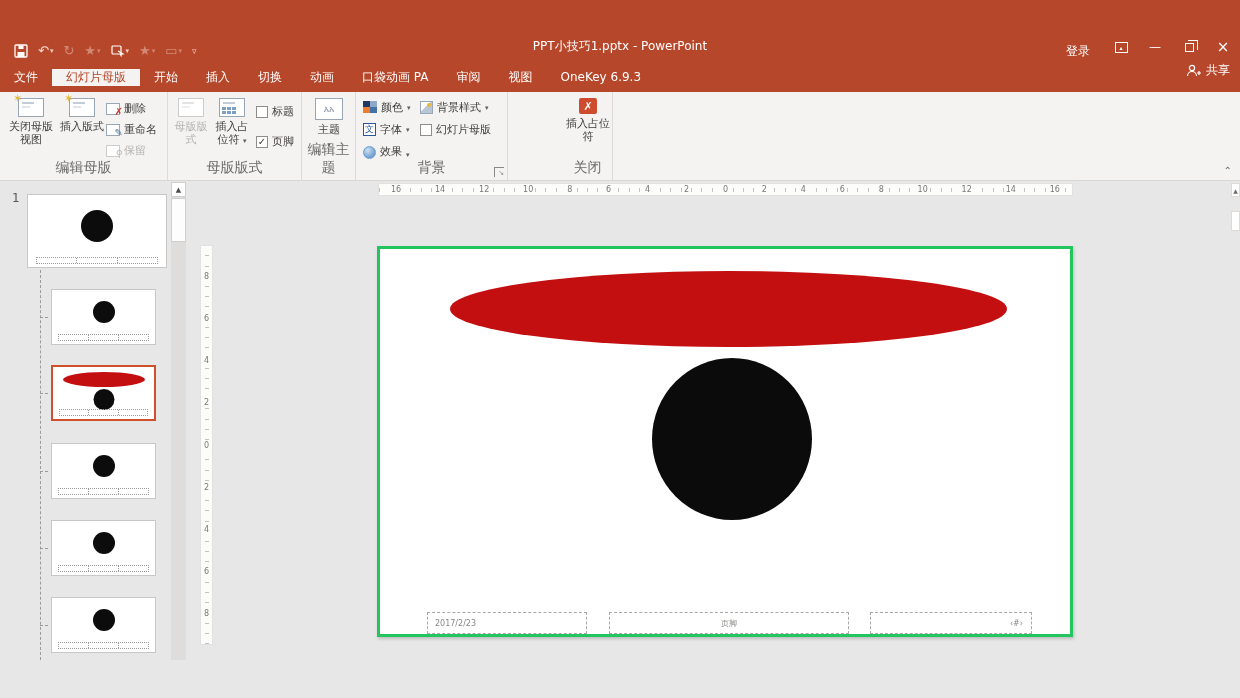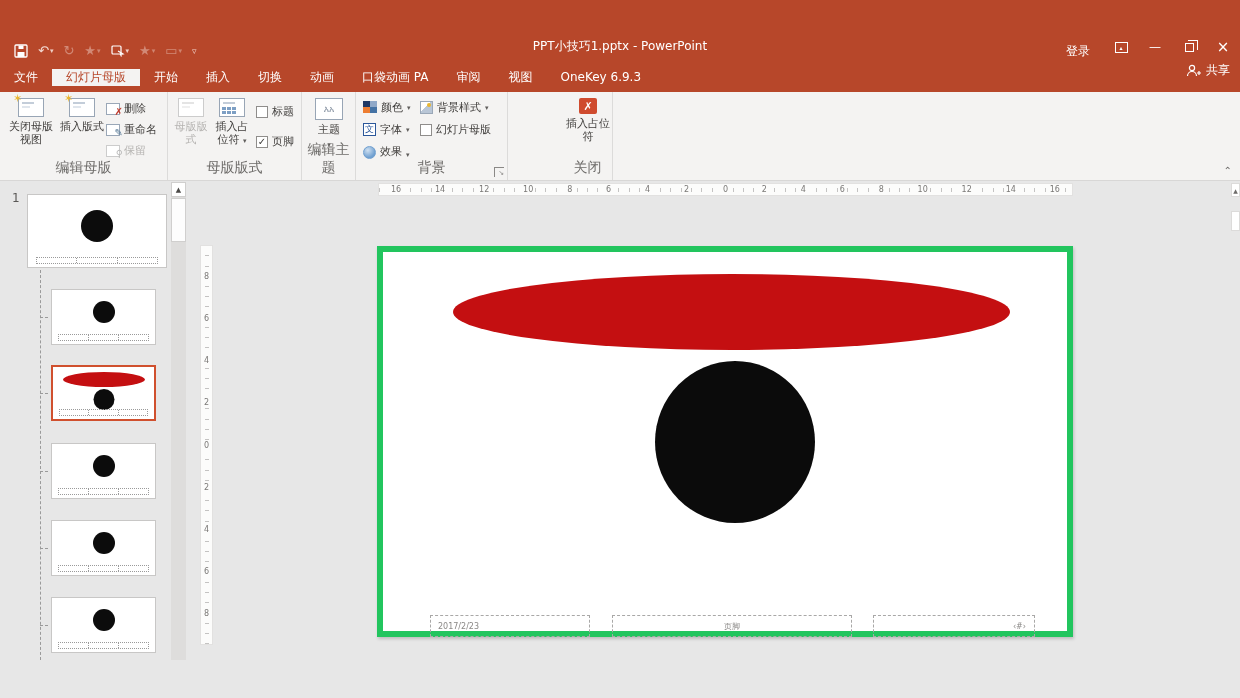--- a/index.html
+++ b/index.html
@@ -90,21 +90,21 @@
             background-size:100% 4px; background-position:0 center; background-repeat:no-repeat; }
   .hruler .nums { position:absolute; inset:0; display:flex; justify-content:space-between; align-items:center; padding:0 10px; }
   .hruler .nums span { font-size:8px; color:#7a7876; background:#fcfcfb; padding:0 2px; line-height:11px; }
   .vruler { position:absolute; left:200px; top:64px; width:13px; height:400px; background:#fcfcfb; border:1px solid #e2e1e0;
             background-image:repeating-linear-gradient(0deg,#c4c3c2 0 1px,transparent 1px 10.2px);
             background-size:4px 100%; background-position:center 0; background-repeat:no-repeat; }
   .vruler .nums { position:absolute; inset:0; display:flex; flex-direction:column; justify-content:space-between; align-items:center; padding:26px 0; }
   .vruler .nums span { font-size:8px; color:#7a7876; background:#fcfcfb; line-height:9px; }
 
   
-  .slide { position:absolute; left:377px; top:65px; width:696px; height:391px; background:#fff; border:6px solid #22c55e; box-shadow:1px 2px 3px rgba(0,0,0,.18); }
+  .slide { position:absolute; left:377px; top:65px; width:696px; height:391px; background:#fff; border:3px solid #22c55e; box-shadow:1px 2px 3px rgba(0,0,0,.18); }
   .red-ellipse { position:absolute; left:70px; top:22px; width:557px; height:76px; border-radius:50%; background:#c40f11; }
   .black-circle { position:absolute; left:272px; top:109px; width:160px; height:162px; border-radius:50%; background:#0b0b0b; }
   .ph { position:absolute; top:363px; height:22px; border:1px dashed #a9a8a7; font-size:8px; color:#8a8886; display:flex; align-items:center; }
   .ph.date { left:47px; width:160px; padding-left:7px; }
   .ph.footer { left:229px; width:240px; justify-content:center; }
   .ph.num { left:490px; width:162px; justify-content:flex-end; padding-right:8px; }
 
   
   .main-scroll-arrow { position:absolute; left:1231px; top:2px; width:9px; height:14px; background:#fff; border:1px solid #dcdbda; font-size:6px; color:#6e6c6a; display:flex; align-items:center; justify-content:center; cursor:pointer; }
   .main-scroll-thumb { position:absolute; left:1231px; top:30px; width:9px; height:20px; background:#fff; border:1px solid #dcdbda; cursor:pointer; }

